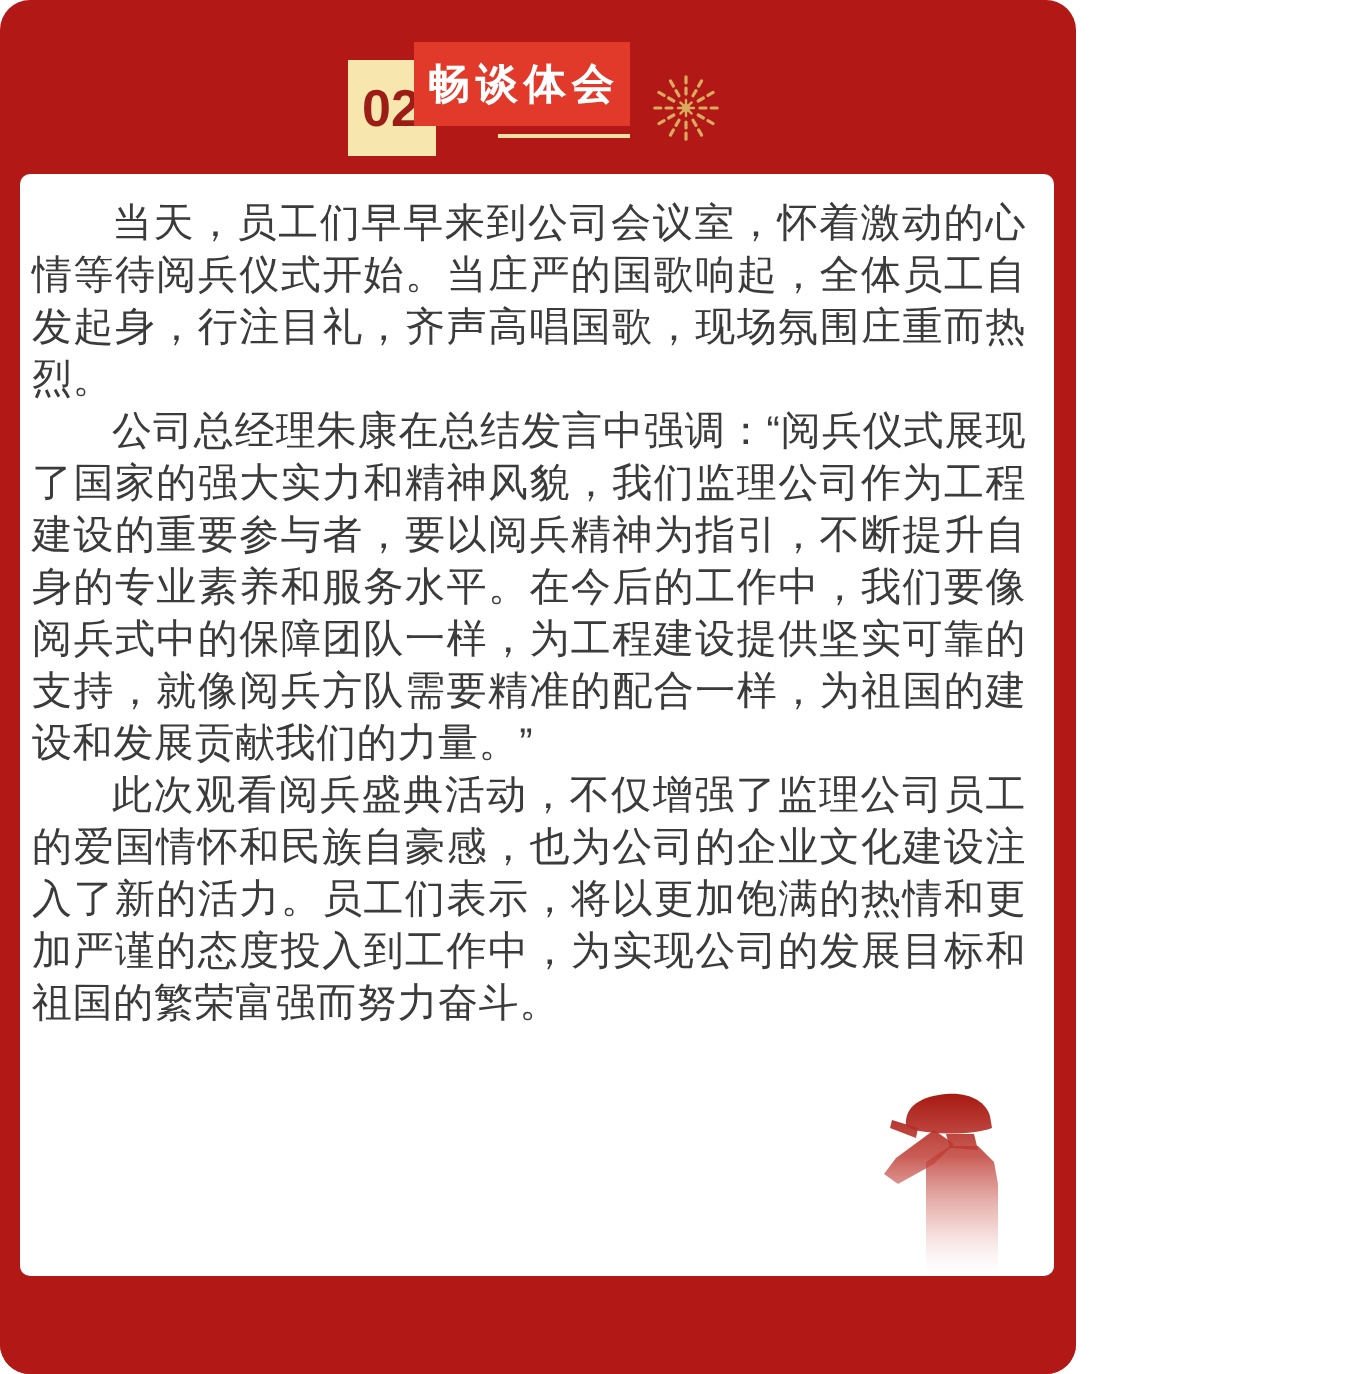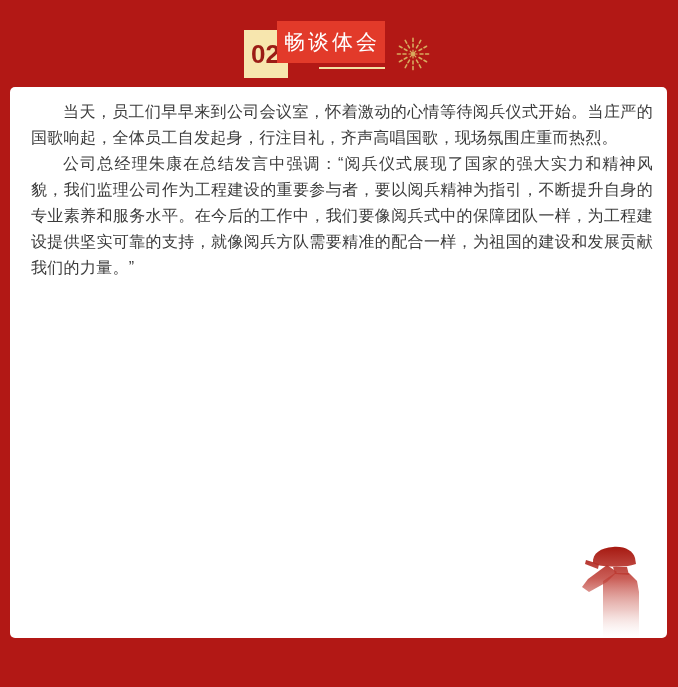--- a/index.html
+++ b/index.html
@@ -1,47 +1,48 @@
 <!DOCTYPE html>
 <html><head>
 <meta charset="utf-8">
 <style>
   html,body { margin:0; padding:0; background:#ffffff; }
   .page {
-    width:678px; height:687px; position:relative; overflow:hidden;
+    width:538px; height:687px; position:relative; overflow:hidden;
     background:#b21815;
     font-family:"Liberation Sans","DejaVu Sans",sans-serif;
+    border-radius:15px;
   }
   
   .header { height:87px; position:relative; display:flex; justify-content:center; }
   .badge { display:flex; align-items:flex-start; margin-top:21px; }
   .num-box {
     width:44px; height:48px; margin-top:9px; background:#f7e6ae;
     display:flex; align-items:center; justify-content:center;
     font-weight:bold; font-size:26px; color:#9b1d15;
   }
   .title-box {
     width:108px; height:42px; margin-left:-11px; background:#e23a2a;
-    color:#ffffff; font-weight:normal; font-size:21px; letter-spacing:3px;
+    color:#ffffff; font-weight:bold; font-size:21px; letter-spacing:3px;
     display:flex; align-items:center; justify-content:center; text-indent:3px;
     position:relative; z-index:2;
   }
   .title-underline {
     position:absolute; right:0; bottom:-6px; width:66px; height:2px;
     background:#f3e0a2;
   }
   .firework-svg { margin-left:8px; margin-top:11px; }
   
   .card {
     position:absolute; top:87px; left:10px; right:11px; bottom:49px;
     background:#ffffff; border-radius:5px;
   }
   .article {
-    padding:12px 14px 0 21px;
-    font-size:16px; line-height:26px; letter-spacing:0.3px;
+    padding:12px 14px 0 6px;
+    font-size:20px; line-height:26px; letter-spacing:0.3px;
     color:#3b3b3b; text-align:justify;
   }
   .article p { margin:0; text-indent:2em; }
   .soldier-svg { position:absolute; right:20px; bottom:0; }
   
   .footer-bar {
     position:absolute; left:0; right:0; bottom:0; height:49px;
     background:#b21815;
   }
 </style>
@@ -82,20 +83,21 @@
         </g>
         <circle cx="20" cy="22" r="2" fill="#d8ab5e"></circle>
       </svg>
     </div>
   </div>
 
   <div class="card">
     <div class="article">
       <p>当天，员工们早早来到公司会议室，怀着激动的心情等待阅兵仪式开始。当庄严的国歌响起，全体员工自发起身，行注目礼，齐声高唱国歌，现场氛围庄重而热烈。</p>
       <p>公司总经理朱康在总结发言中强调：“阅兵仪式展现了国家的强大实力和精神风貌，我们监理公司作为工程建设的重要参与者，要以阅兵精神为指引，不断提升自身的专业素养和服务水平。在今后的工作中，我们要像阅兵式中的保障团队一样，为工程建设提供坚实可靠的支持，就像阅兵方队需要精准的配合一样，为祖国的建设和发展贡献我们的力量。”</p>
+      <p>此次观看阅兵盛典活动，不仅增强了监理公司员工的爱国情怀和民族自豪感，也为公司的企业文化建设注入了新的活力。员工们表示，将以更加饱满的热情和更加严谨的态度投入到工作中，为实现公司的发展目标和祖国的繁荣富强而努力奋斗。</p>
     </div>
 
     <svg class="soldier-svg" width="70" height="92" viewBox="0 0 70 92">
       <defs>
         <linearGradient id="soldierGrad" x1="0" y1="0" x2="0" y2="92" gradientUnits="userSpaceOnUse">
           <stop offset="0" stop-color="#a5170f"></stop>
           <stop offset="0.35" stop-color="#c04038" stop-opacity="0.85"></stop>
           <stop offset="0.7" stop-color="#dd968f" stop-opacity="0.5"></stop>
           <stop offset="1" stop-color="#f6dedb" stop-opacity="0"></stop>
         </linearGradient>

